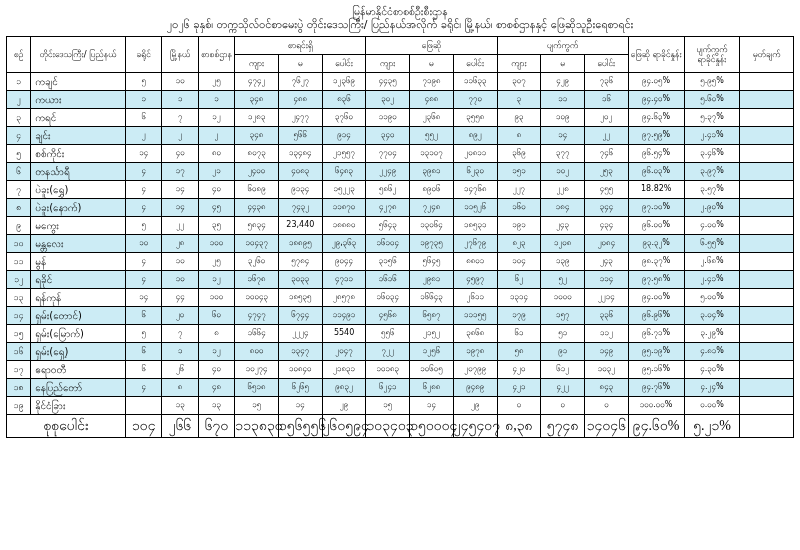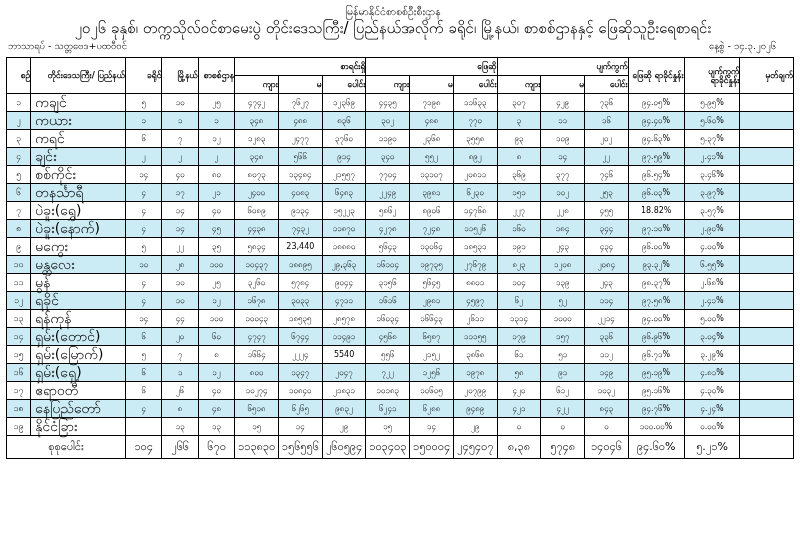--- a/index.html
+++ b/index.html
@@ -3,56 +3,52 @@
 <meta charset="utf-8">
 <style>
   html,body{margin:0;padding:0;}
   body{
     width:800px;height:550px;
     background:#ffffff;
     font-family:"DejaVu Sans","Liberation Sans",sans-serif;
     color:#000;
     overflow:hidden;
   }
-  .page{width:800px;height:550px;position:relative;box-sizing:border-box;padding:4px 20px 0 6px;}
+  .page{width:800px;height:550px;position:relative;box-sizing:border-box;padding:4px 6px 0 6px;}
   .title-block{text-align:center;line-height:1.35;}
   .title-1{font-size:10.5px;}
-  .title-2{font-size:15px;}
+  .title-2{font-size:11px;}
   .subhead{display:flex;justify-content:space-between;align-items:flex-end;margin-top:2px;font-size:9.5px;}
   .subhead .left{padding-left:2px;}
   .subhead .right{padding-right:4px;}
   table{border-collapse:collapse;width:788px;margin-top:3px;table-layout:fixed;}
   th,td{border:1px solid #000;font-size:8px;text-align:center;padding:0;height:17px;line-height:1.1;}
-  thead th{font-size:8.5px;font-weight:bold;text-align:right;}
+  thead th{font-size:8.5px;font-weight:normal;}
   .hdr-tall{height:26px;}
-  td.name{text-align:left;padding-left:4px;font-size:14px;}
+  td.name{text-align:left;padding-left:4px;font-size:10px;}
   td.no{text-align:center;font-size:8.5px;}
   tr.alt td{background:#ccecf5;}
-  tfoot td{height:22px;font-size:11px;}
+  tfoot td{height:22px;font-size:14px;font-family:Liberation Serif, serif;}
   .c-w{width:20px;}
   .c-name{width:78px;}
   .c-num{width:30px;}
   .c-tri{width:36px;}
   .c-pct{width:46px;}
   .c-note{width:44px;}
 </style>
 </head>
 <body>
 
 <div class="page">
 
   <div class="title-block">
     <div class="title-1">မြန်မာနိုင်ငံစာစစ်ဦးစီးဌာန</div>
     <div class="title-2">၂၀၂၆ ခုနှစ်၊ တက္ကသိုလ်ဝင်စာမေးပွဲ တိုင်းဒေသကြီး/ ပြည်နယ်အလိုက် ခရိုင်၊ မြို့နယ်၊ စာစစ်ဌာနနှင့် ဖြေဆိုသူဦးရေစာရင်း</div>
   </div>
 
-  <div class="subhead">
-    <div class="left">ဘာသာရပ် - သတ္တဗေဒ+ပထဝီဝင်</div>
-    <div class="right">နေ့စွဲ - ၁၄.၃.၂၀၂၆</div>
-  </div>
 
   <table>
     <colgroup>
       <col class="c-w">
         <col class="c-name">
         <col class="c-num">
         <col class="c-num">
         <col class="c-num">
       <col class="c-tri">
         <col class="c-tri">

